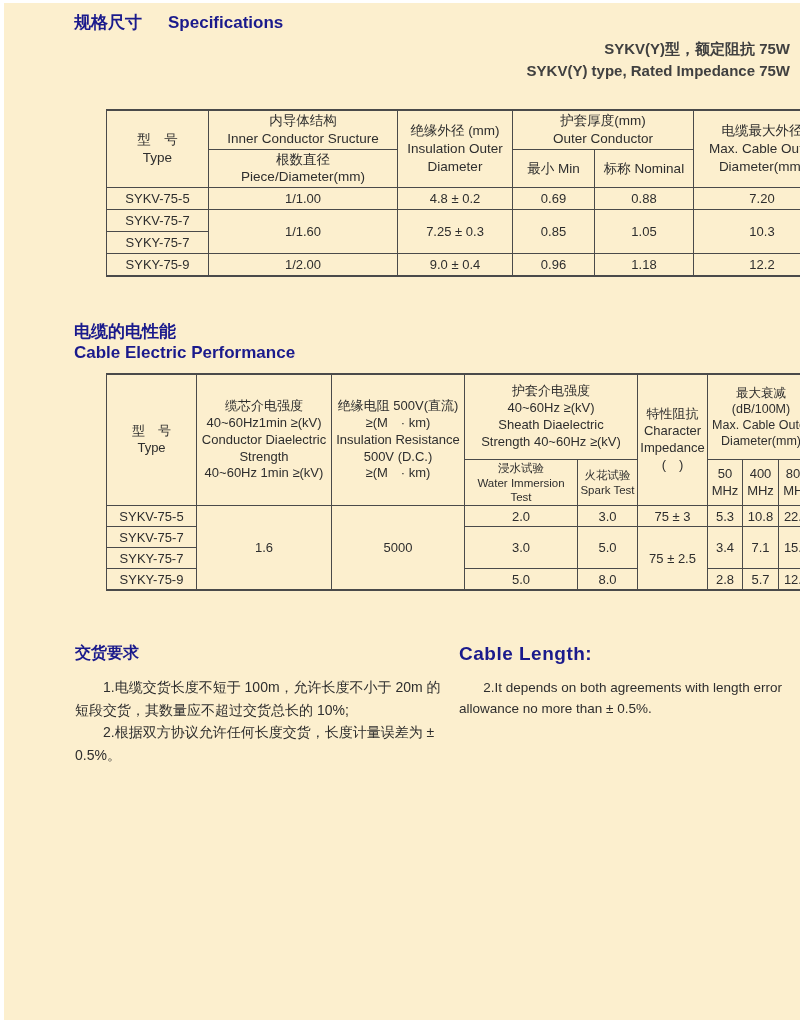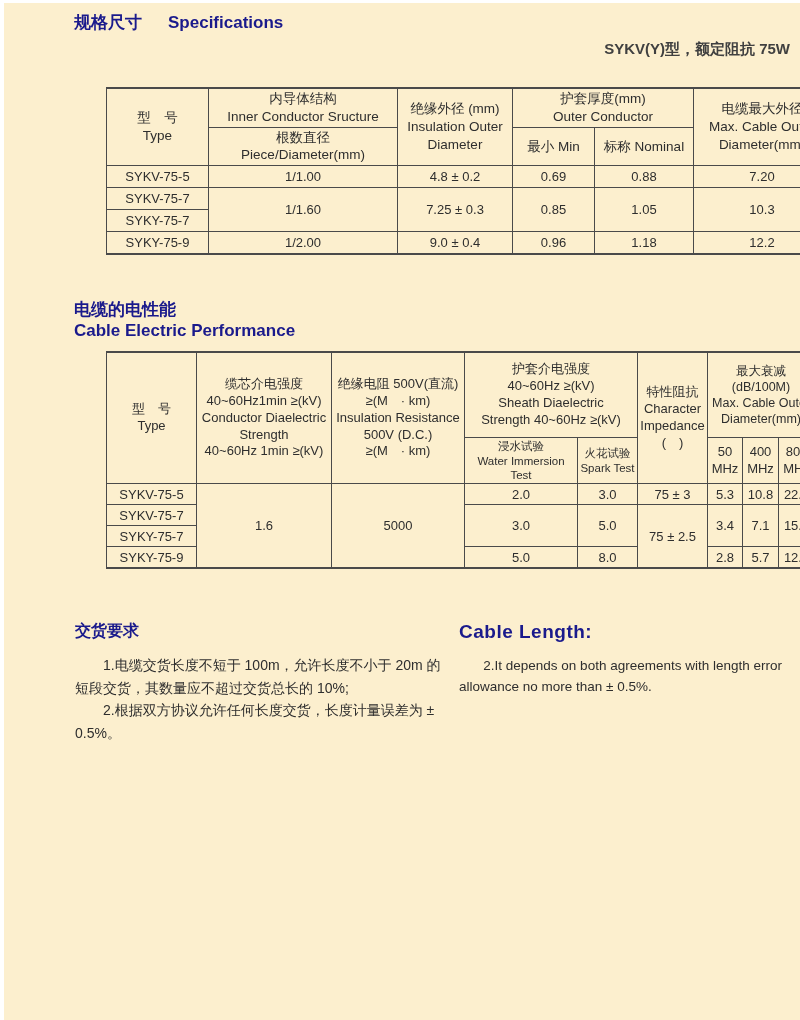--- a/index.html
+++ b/index.html
@@ -52,20 +52,21 @@
 <body>
 
 <div class="page">
 
   <div class="title-row">
     <span>规格尺寸</span><span class="gap"></span><span>Specifications</span>
   </div>
 
   <div class="subtitle">
     <div>SYKV(Y)型，额定阻抗 75W</div>
+    <div>SYKV(Y) type, Rated Impedance 75W</div>
   </div>
 
   <table class="t1">
     <colgroup>
       <col style="width:102px">
         <col style="width:189px">
         <col style="width:115px">
       <col style="width:82px">
         <col style="width:99px">
         <col style="width:137px">

